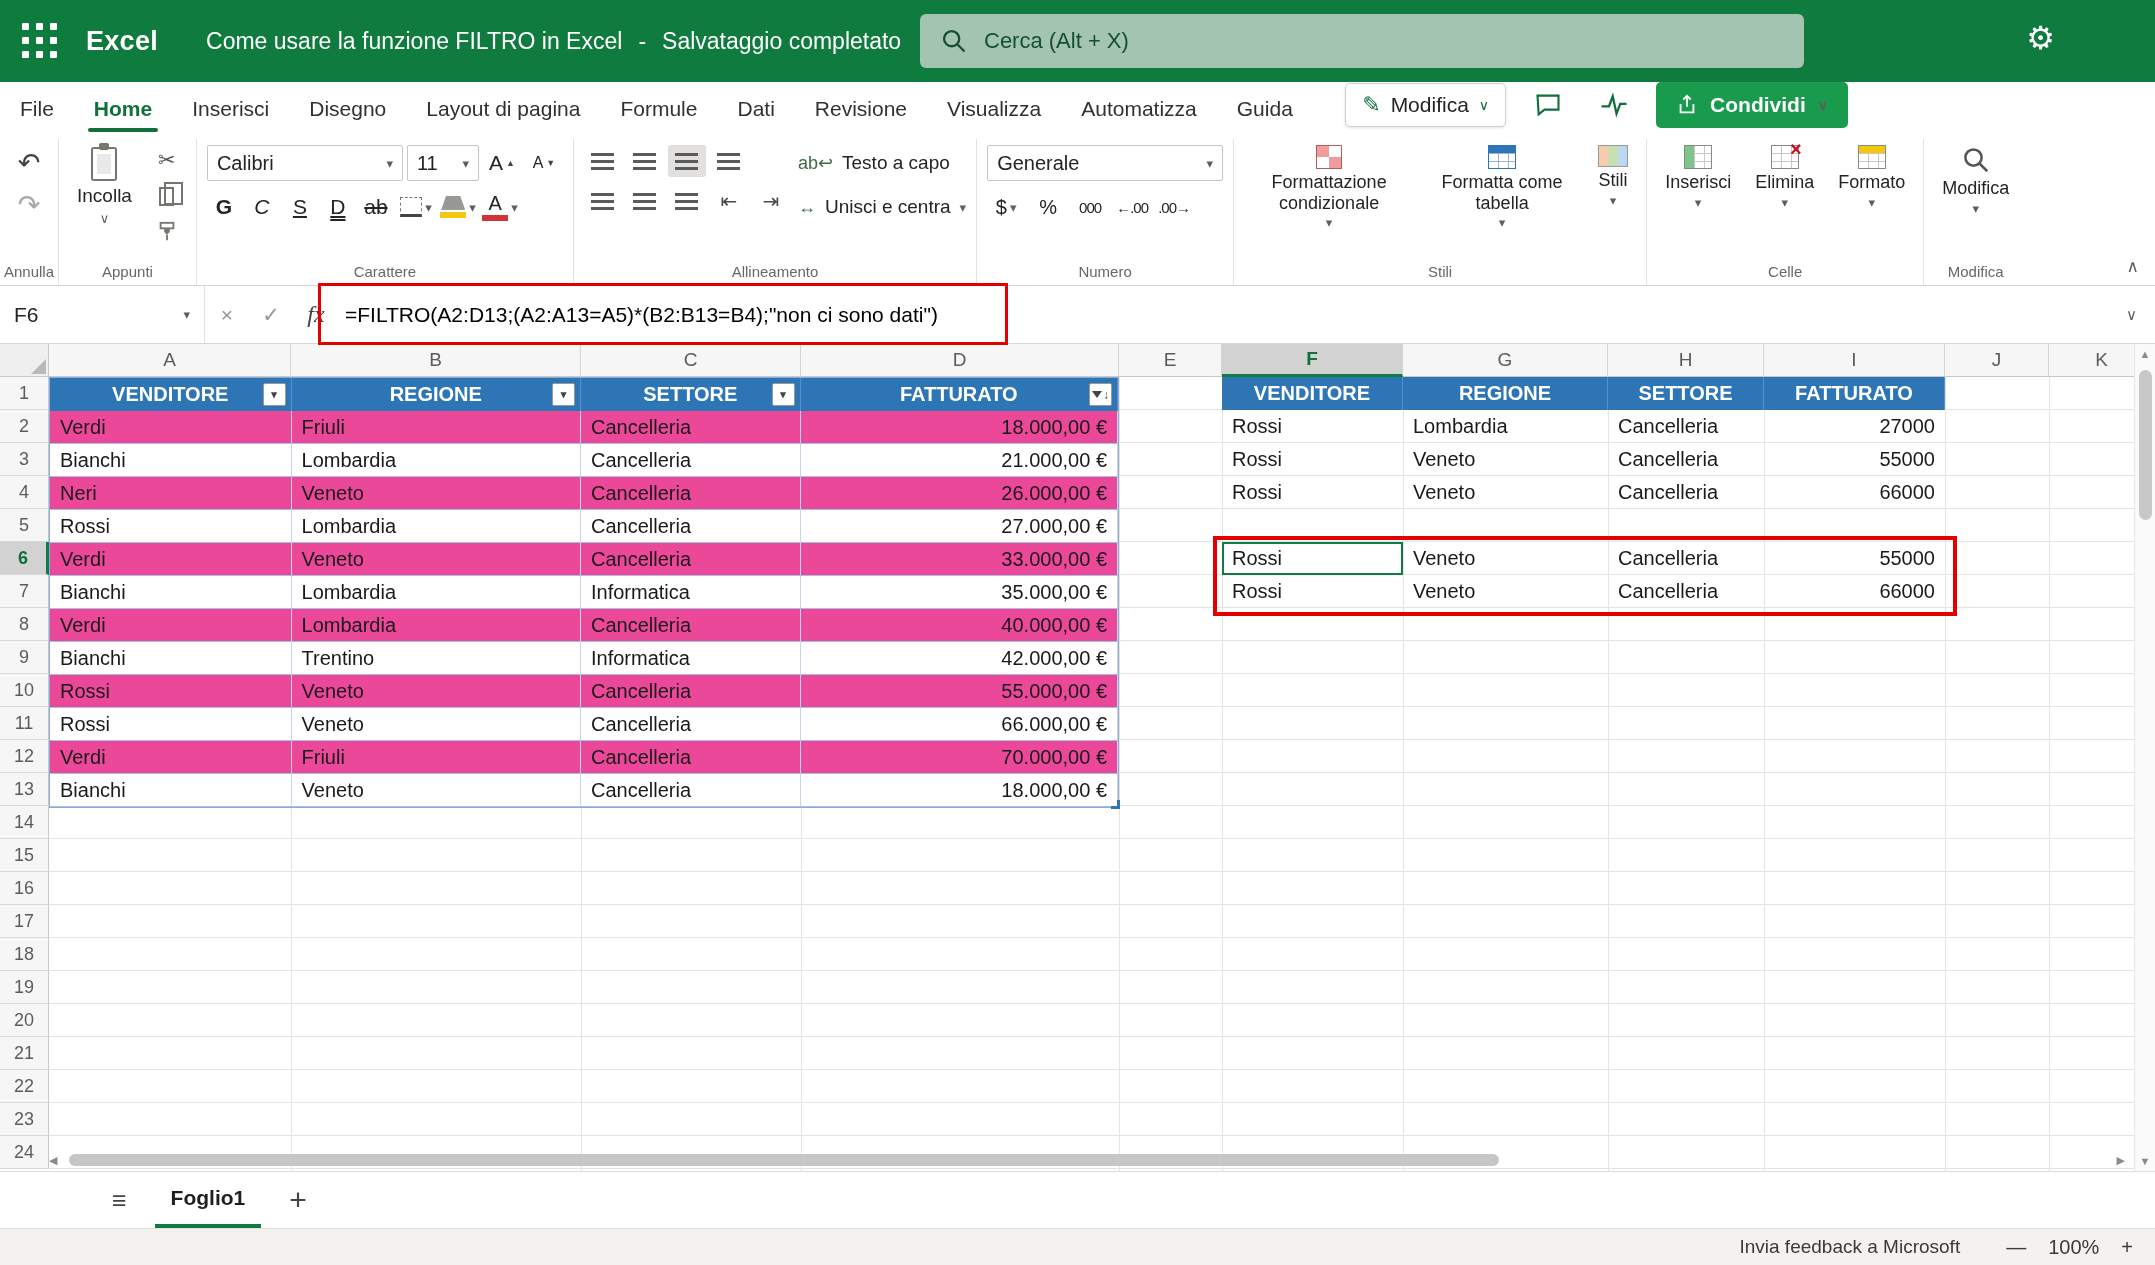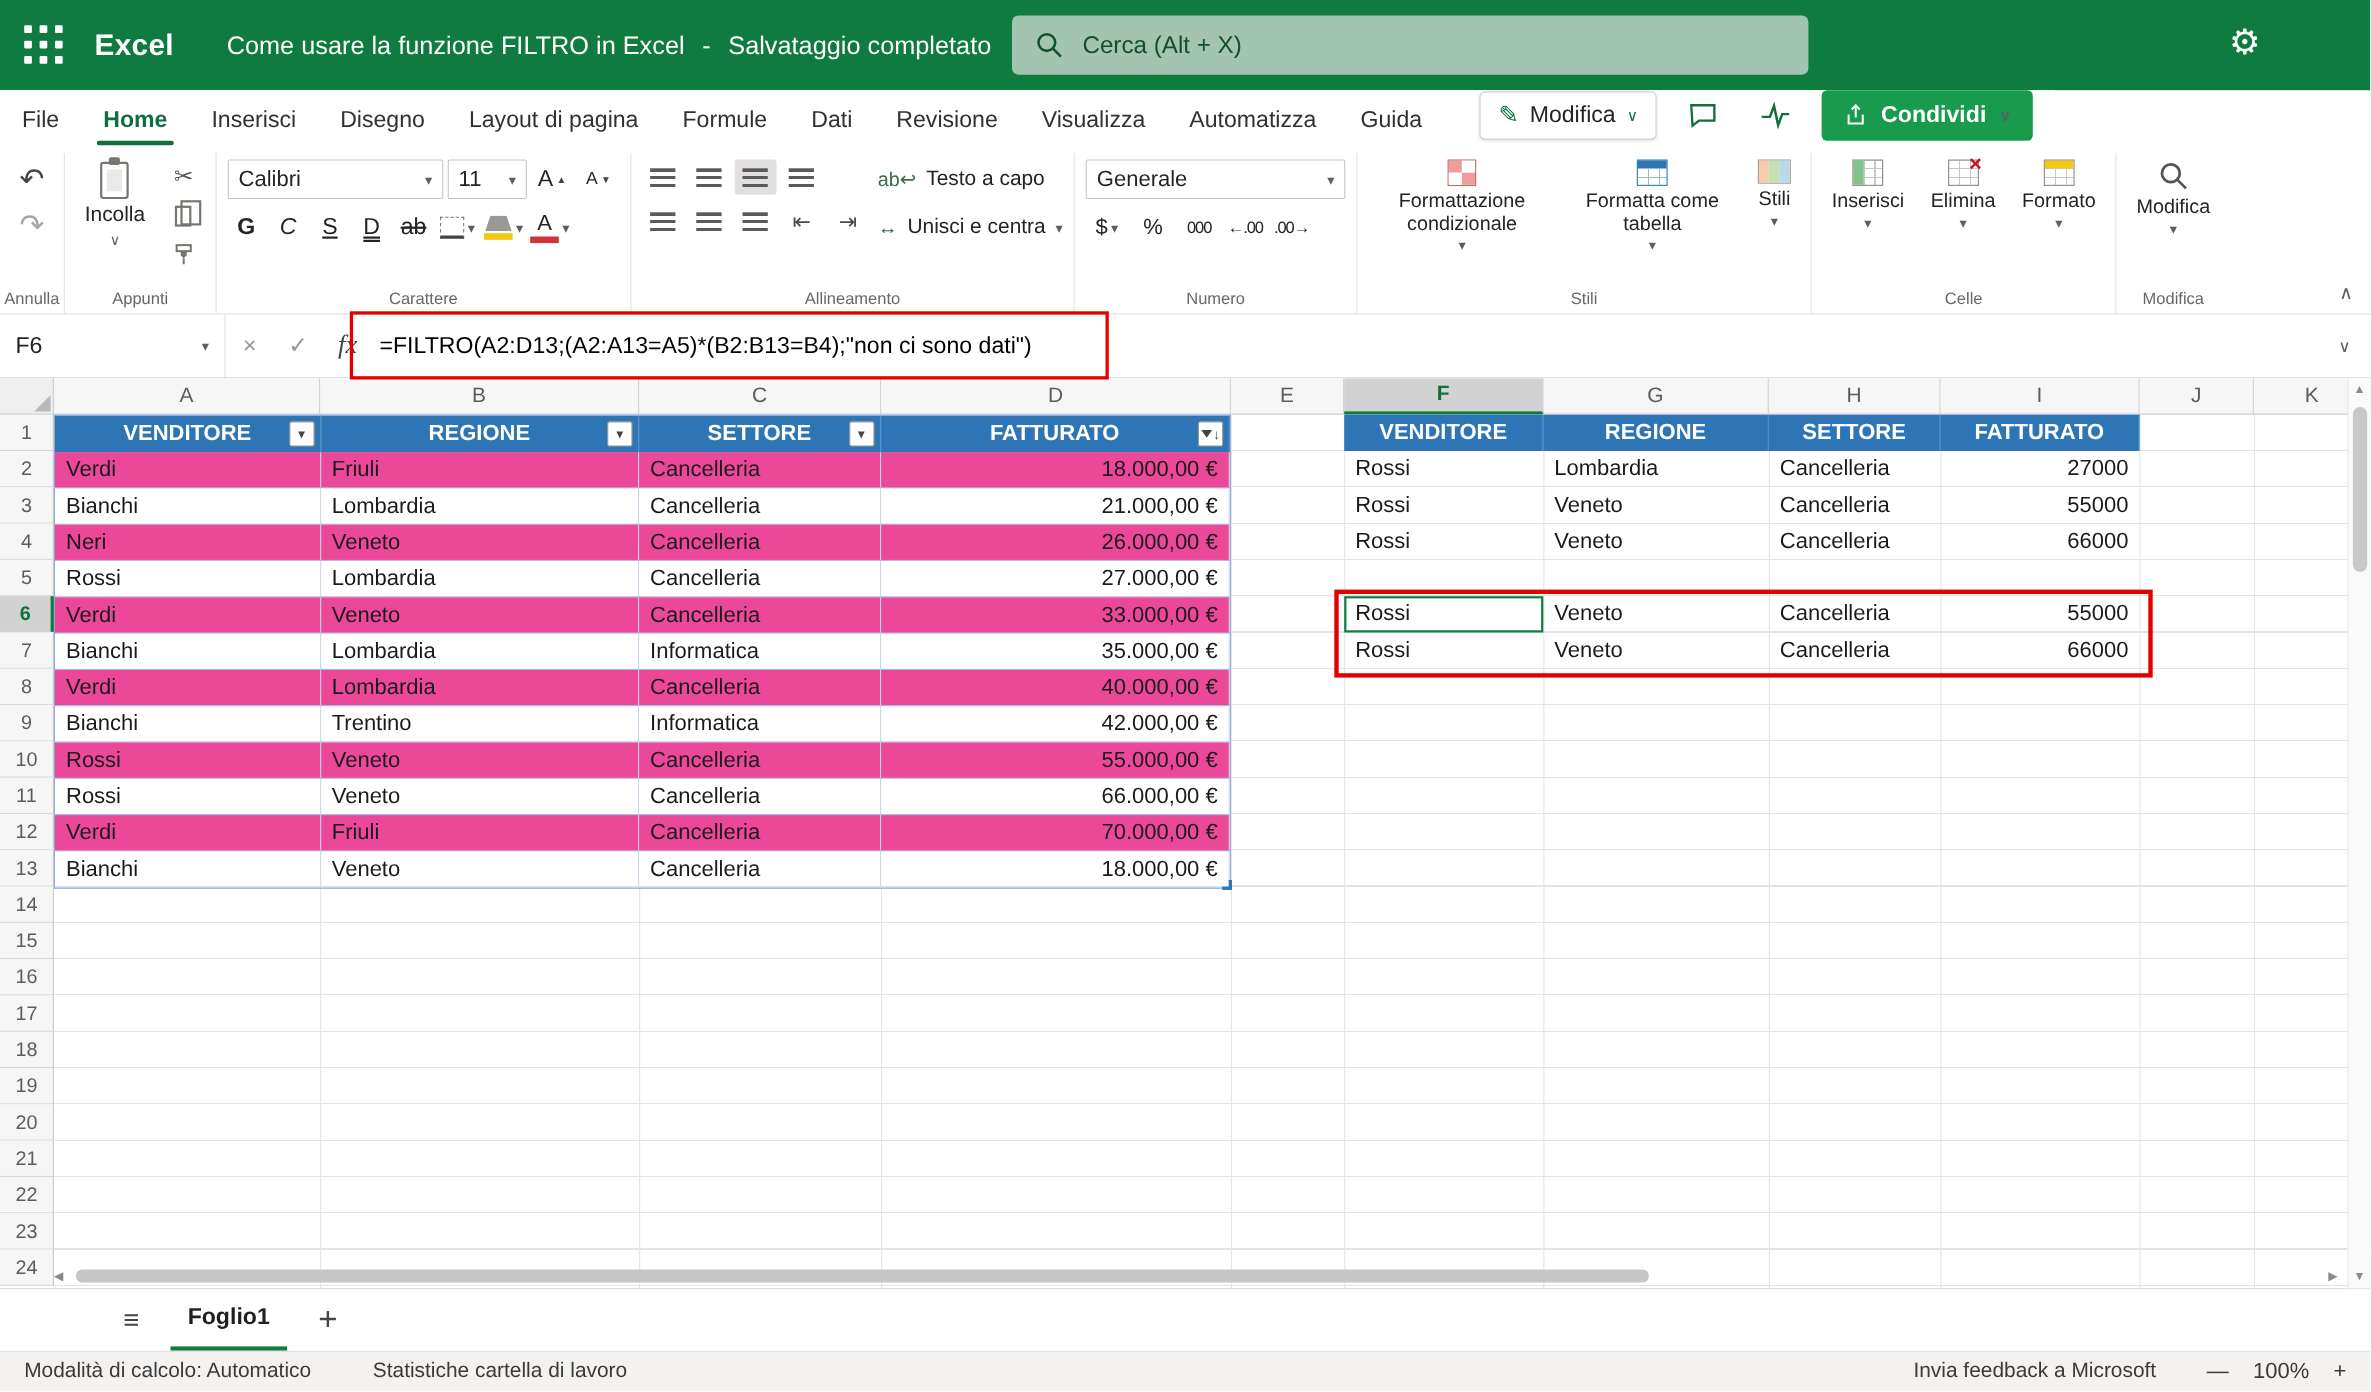--- a/index.html
+++ b/index.html
@@ -6,21 +6,21 @@
 body{font-family:"Liberation Sans",sans-serif;background:#fff}
 .page{position:relative;width:2155px;height:1265px;overflow:hidden;background:#fff}
 
 
 .topbar{left:0;top:0;width:2155px;height:82px;background:#0F7B3F;display:flex;align-items:center;color:#fff;position:absolute}
 .waffle{width:36px;height:36px;margin:0 28px 0 22px;display:grid;grid-template-columns:repeat(3,1fr);gap:6px}
 .waffle span{width:7px;height:7px;background:#fff;border-radius:1px}
 .appname{font-size:27px;font-weight:700;margin-right:48px;letter-spacing:.3px}
 .doctitle{font-size:23px;display:flex;gap:16px;align-items:center;white-space:nowrap}
 .doctitle .chev{font-size:15px;opacity:.9}
-.searchwrap{position:absolute;left:920px;top:14px;width:724px;height:54px}
+.searchwrap{position:absolute;left:920px;top:14px;width:884px;height:54px}
 .searchinput{width:100%;height:100%;background:#A2C4B0;border:none;border-radius:6px;font-size:22px;color:#14502E;padding-left:64px;font-family:"Liberation Sans",sans-serif;outline:none}
 .searchinput::placeholder{color:#14502E;opacity:1}
 .searchlens{position:absolute;left:20px;top:13px}
 .gearbtn{position:absolute;right:100px;top:22px;font-size:32px;color:#fff;line-height:1}
 
 
 .tabsbar{left:0;top:82px;width:1868px;height:53px;background:#fff;display:flex;align-items:flex-start;position:absolute}
 .rtab{font-size:21px;color:#323130;padding:0 20px;height:100%;display:flex;align-items:center;position:relative;white-space:nowrap}
 .rtab.active{color:#0F703B;font-weight:700}
 .rtab.active::after{content:"";position:absolute;left:14px;right:14px;bottom:3px;height:4px;background:#0F703B;border-radius:2px}
@@ -701,24 +701,20 @@
     </div>
   </div>
 
   <div class="sheetbar">
     <span class="sbicon">≡</span>
     <div class="sheettab">Foglio1</div>
     <span class="sbadd">+</span>
   </div>
 
   <div class="statusbar">
-    <div class="sbleft">
-      <span>Modalità di calcolo: Automatico</span>
-      <span>Statistiche cartella di lavoro</span>
-    </div>
     <div class="sbright">
       <span>Invia feedback a Microsoft</span>
       <div class="zoomctl">
         <span>—</span>
         <span>100%</span>
         <span>+</span>
       </div>
     </div>
   </div>
 

